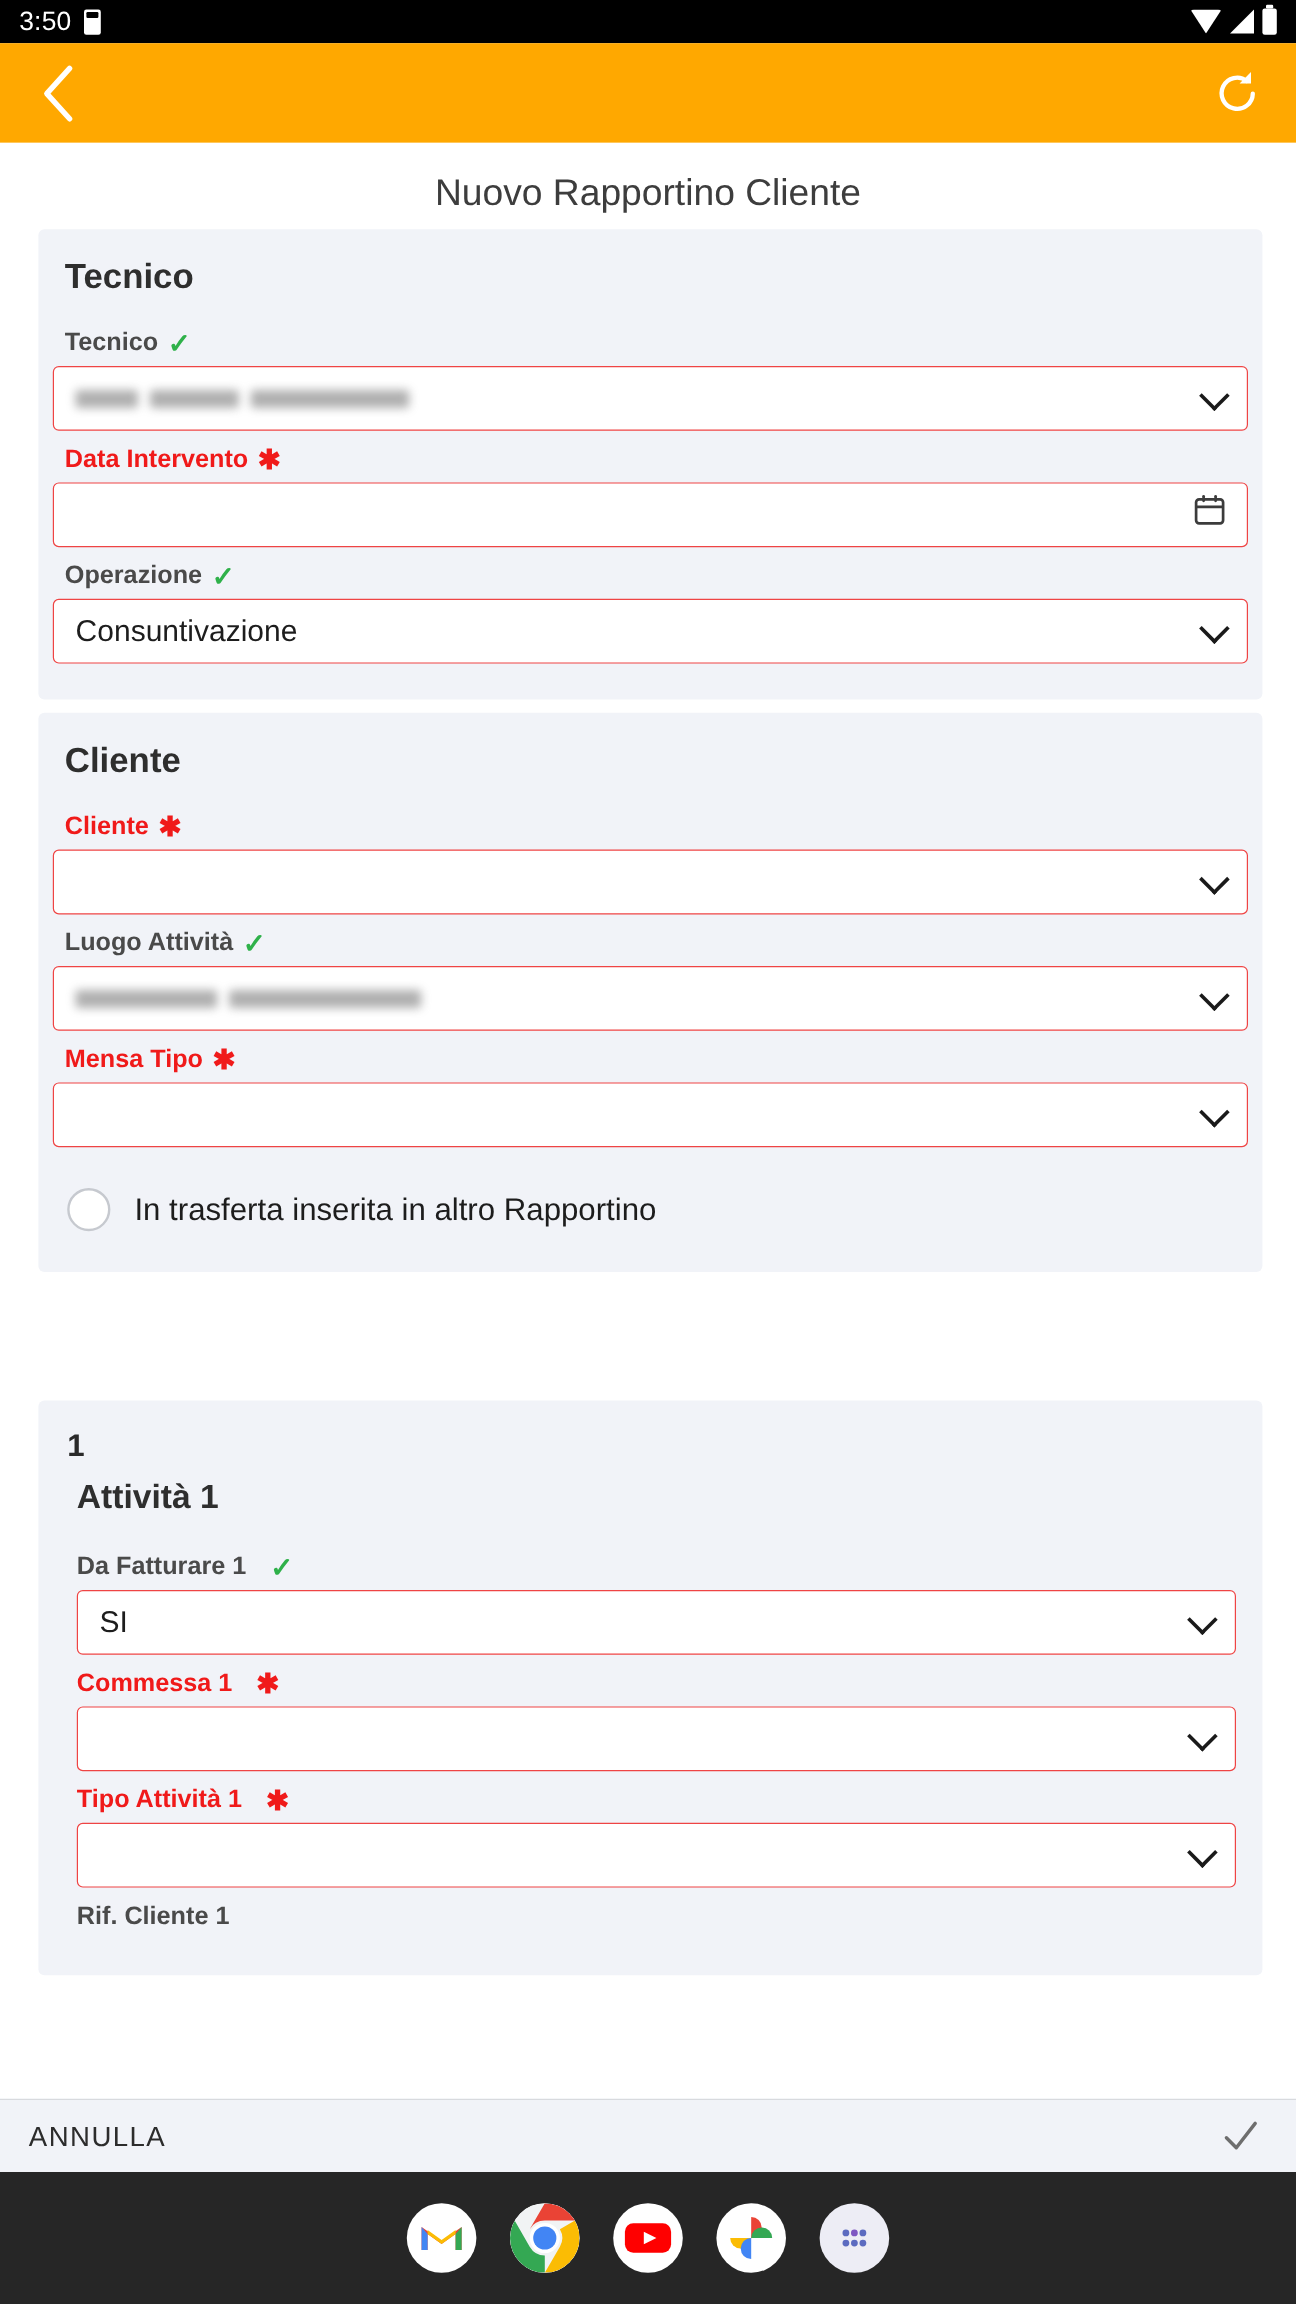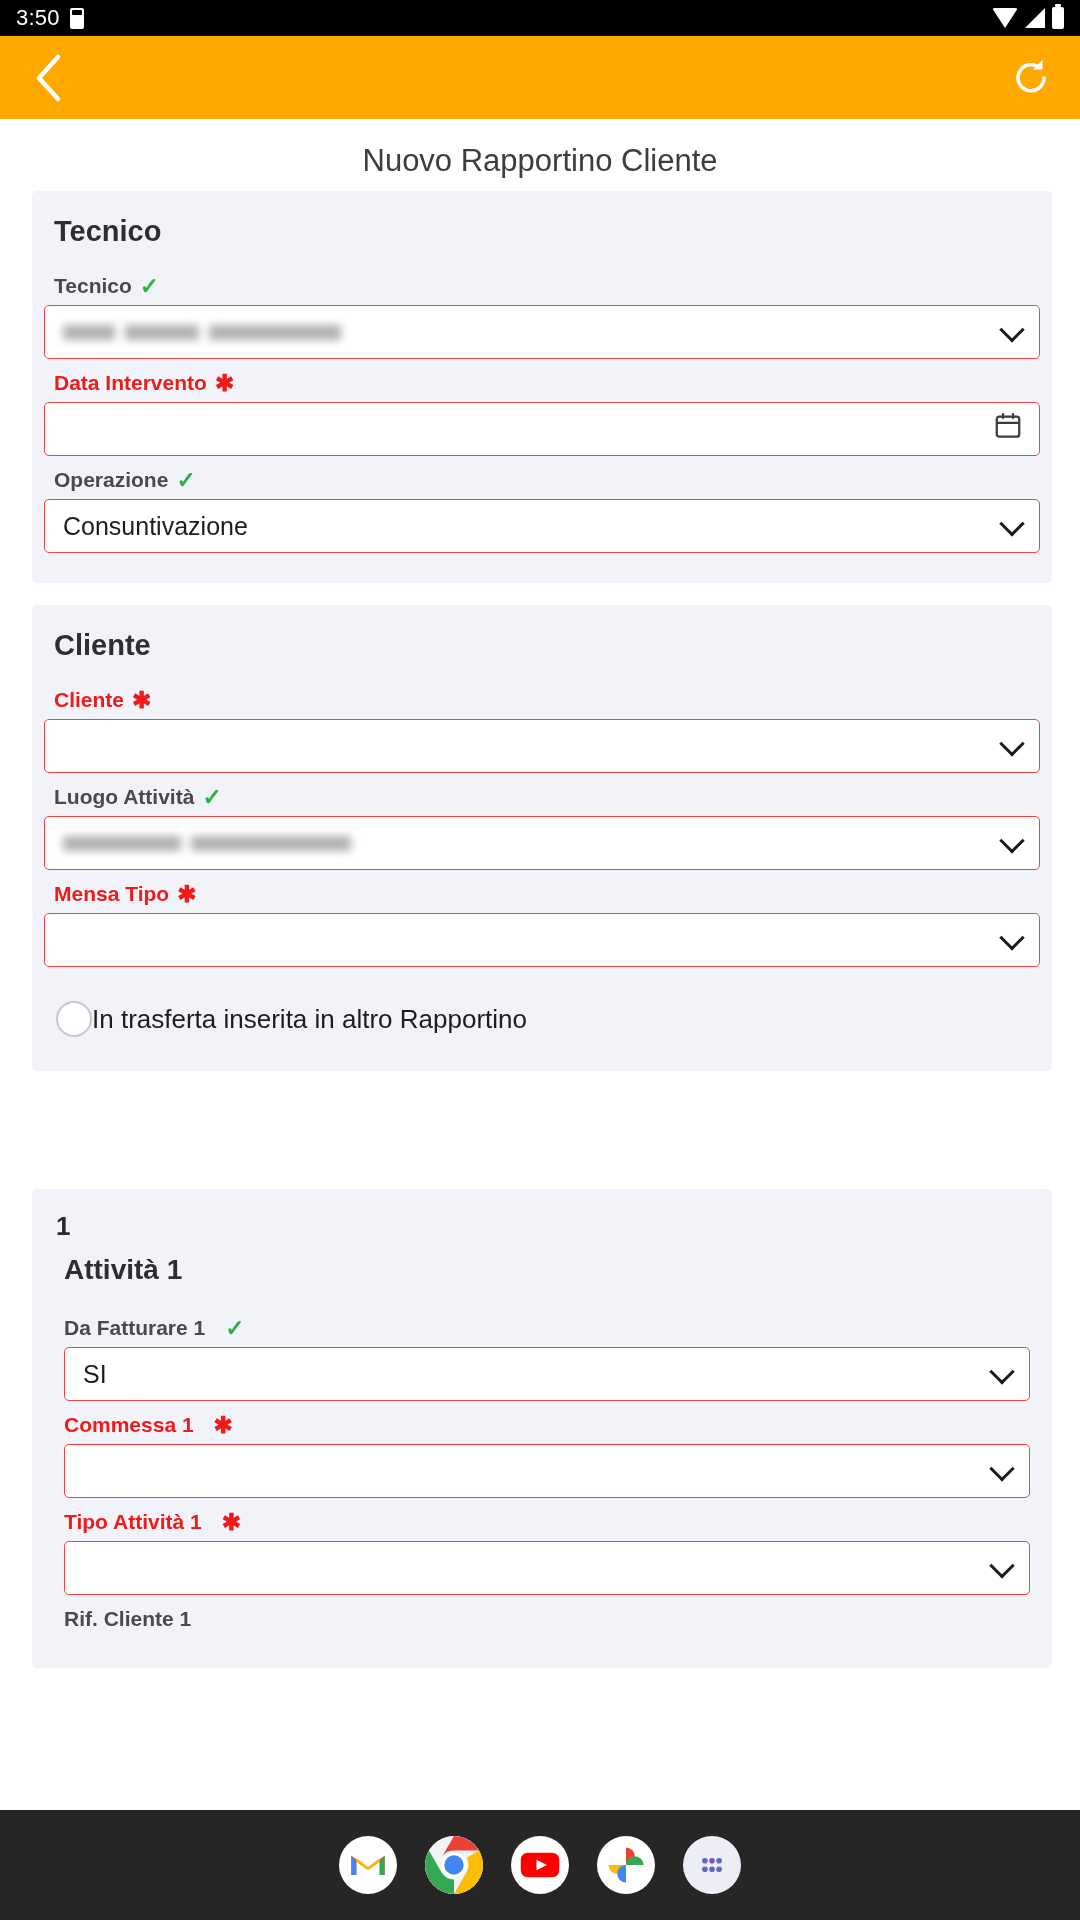--- a/index.html
+++ b/index.html
@@ -43,21 +43,21 @@
     position: absolute; top: 119px; left: 0; right: 0; bottom: 160px;
     background: #ffffff; overflow: hidden;
   }
   .page-title {
     text-align: center; font-size: 31px; color: #3d3d3d;
     padding: 24px 0 12px; font-weight: 400;
   }
 
   .card {
     background: #F1F3F8; border-radius: 5px;
-    margin: 0 28px 22px 32px; padding: 22px 12px 26px 12px;
+    margin: 0 28px 11px 32px; padding: 22px 12px 26px 12px;
   }
   .card.card-activity { margin-left: 32px; margin-right: 28px; padding-left: 12px; }
   .card-title { font-size: 29px; font-weight: bold; color: #2e2e2e; padding: 2px 0 18px 10px; }
   .card-index { font-size: 26px; font-weight: bold; color: #2a2a2a; padding: 0 0 12px 12px; }
   .card-subtitle { font-size: 28px; font-weight: bold; color: #2e2e2e; padding: 0 0 22px 20px; }
 
   .field { padding: 0 0 4px 0; }
   .field-label {
     display: flex; align-items: center; gap: 8px;
     font-size: 21px; font-weight: bold; color: #4a4a4a;
@@ -81,21 +81,21 @@
     width: 18px; height: 18px;
     border-right: 3px solid #1a1a1a; border-bottom: 3px solid #1a1a1a;
     transform: translateY(-62%) rotate(45deg);
   }
   .control .cal-icon { position: absolute; right: 16px; top: 50%; transform: translateY(-50%); }
 
   
   .redacted { display: flex; gap: 10px; align-items: center; filter: blur(4px); opacity: .55; }
   .redacted span { display:block; height: 15px; background: #6f6f6f; border-radius: 2px; }
 
-  .toggle-row { display: flex; align-items: center; padding: 30px 0 8px 12px; }
+  .toggle-row { display: flex; align-items: center; gap: 20px; padding: 30px 0 8px 12px; }
   .toggle-circle {
     width: 36px; height: 36px; border-radius: 50%;
     border: 2px solid #c6c9cf; background: #ffffff; flex: none;
   }
   .toggle-label { font-size: 26px; color: #1d1d1d; }
 
   .gap { height: 96px; }
 
   
   .actionbar {
@@ -284,20 +284,28 @@
 
       <div class="field indent">
         <div class="field-label">
           <span>Rif. Cliente 1</span>
         </div>
       </div>
     </div>
 
   </div>
 
+  <div class="actionbar">
+    <span class="annulla">ANNULLA</span>
+    <span class="confirm-btn">
+      <svg width="36" height="36" viewBox="0 0 24 24">
+        <path d="M4 13 L9.5 18.5 L20 5" stroke="#6e6e6e" stroke-width="1.9" fill="none" stroke-linecap="round" stroke-linejoin="round"></path>
+      </svg>
+    </span>
+  </div>
 
   <div class="dock">
     <span class="dock-icon">
       <svg width="40" height="40" viewBox="0 0 24 24">
         <path d="M2 6.5 L2 18 L5 18 L5 10 L12 15 L19 10 L19 18 L22 18 L22 6.5 L12 13.5 Z" fill="#EA4335"></path>
         <path d="M2 6.5 L2 18 L5 18 L5 10 Z" fill="#4285F4"></path>
         <path d="M19 10 L19 18 L22 18 L22 6.5 Z" fill="#34A853"></path>
         <path d="M5 10 L12 15 L19 10 L19 8 L12 13 L5 8 Z" fill="#FBBC04"></path>
       </svg>
     </span>

